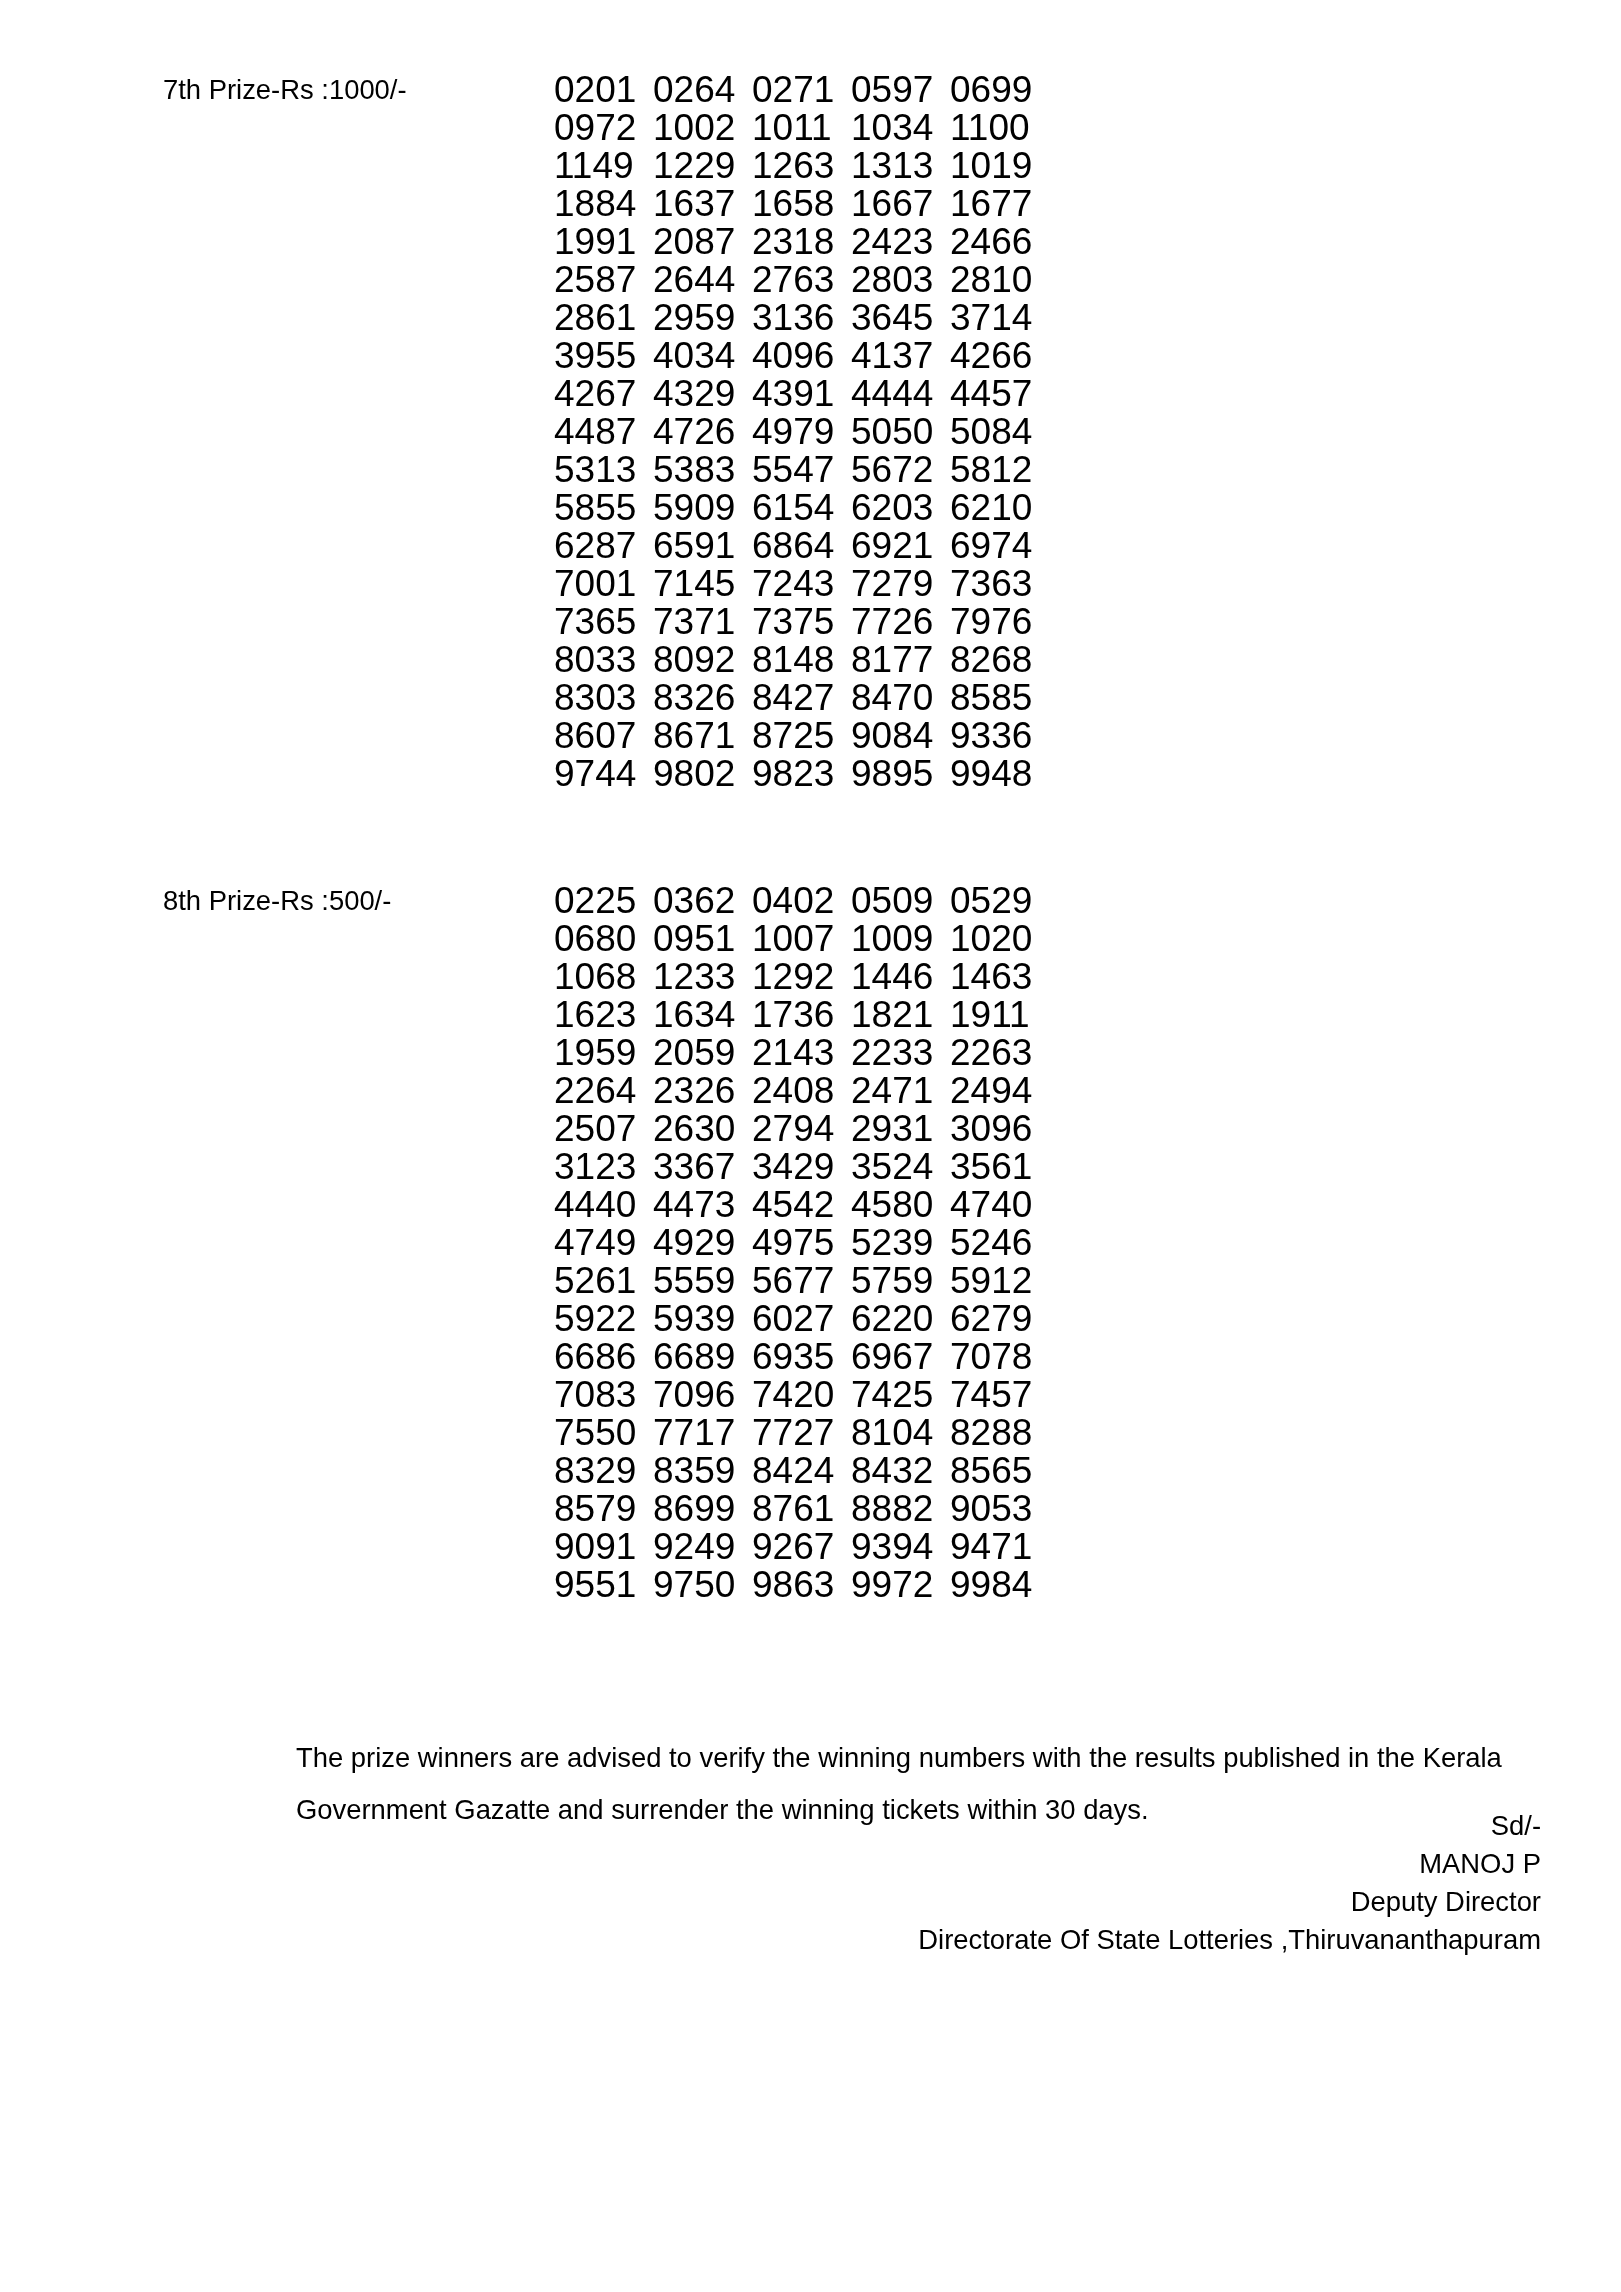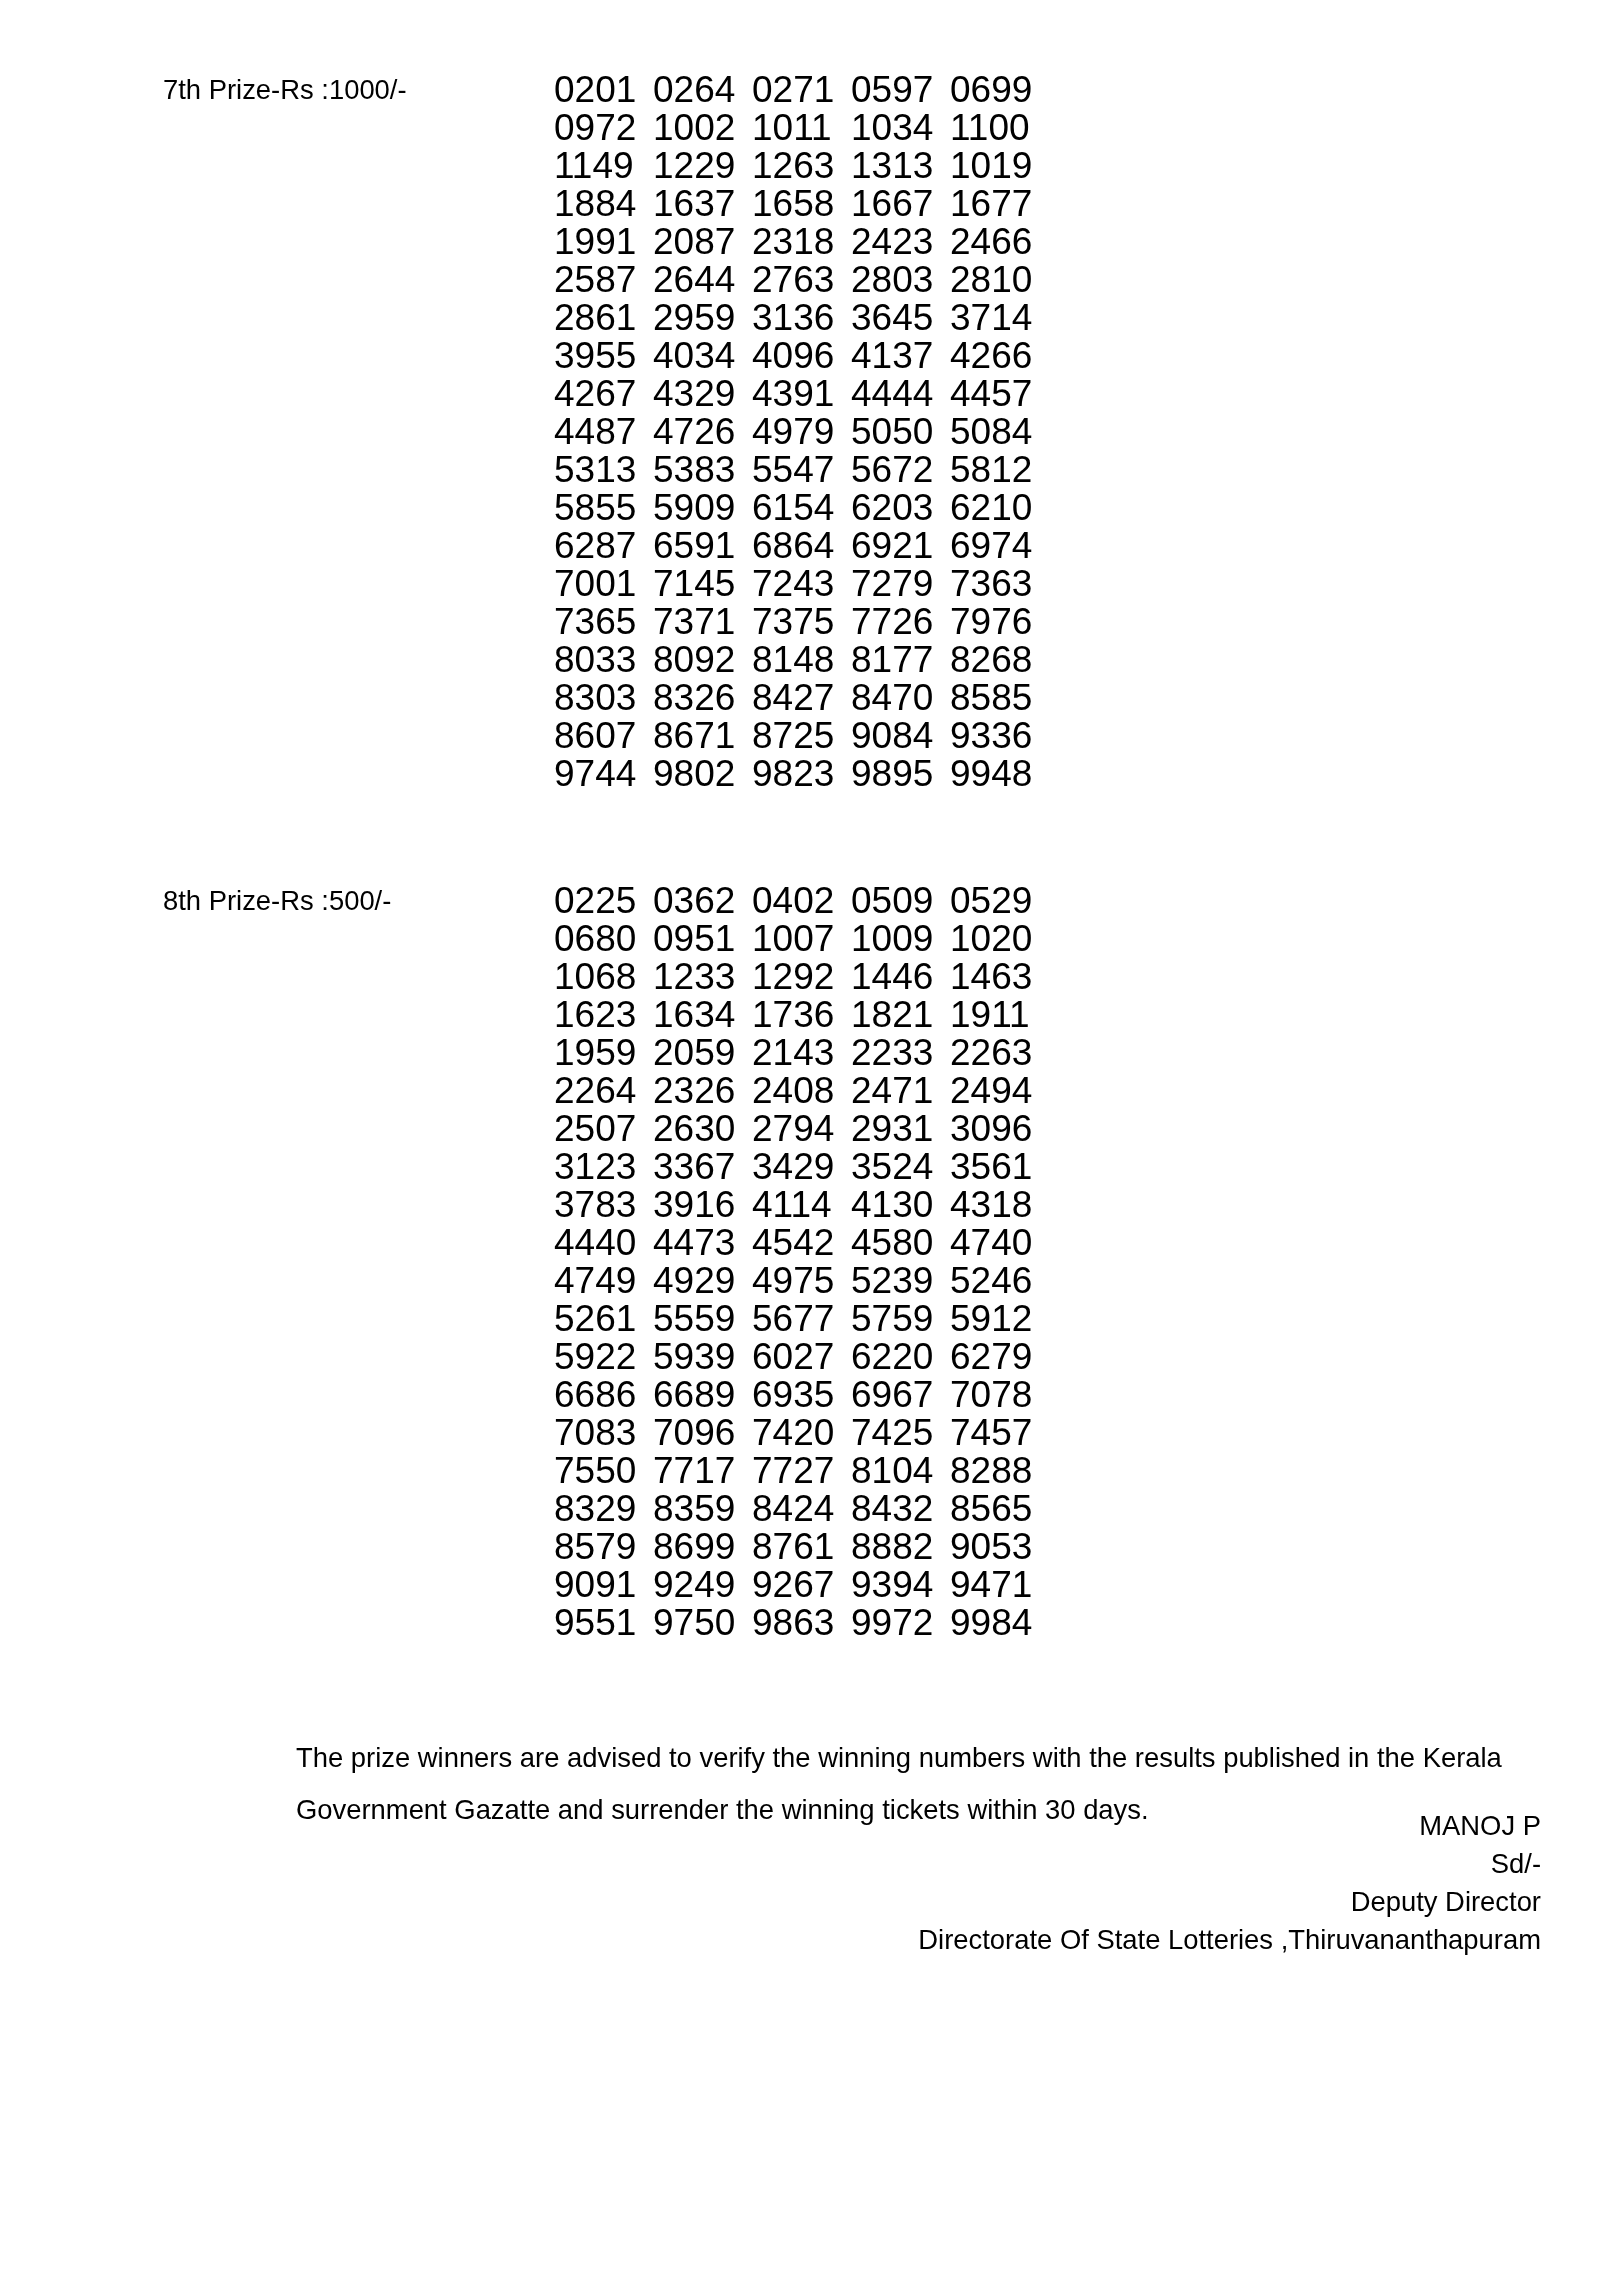--- a/index.html
+++ b/index.html
@@ -255,27 +255,20 @@
         <span class="num-cell">3096</span>
       </div>
       <div class="num-row">
         <span class="num-cell">3123</span>
         <span class="num-cell">3367</span>
         <span class="num-cell">3429</span>
         <span class="num-cell">3524</span>
         <span class="num-cell">3561</span>
       </div>
       <div class="num-row">
-        <span class="num-cell">3783</span>
-        <span class="num-cell">3916</span>
-        <span class="num-cell">4114</span>
-        <span class="num-cell">4130</span>
-        <span class="num-cell">4318</span>
-      </div>
-      <div class="num-row">
         <span class="num-cell">4440</span>
         <span class="num-cell">4473</span>
         <span class="num-cell">4542</span>
         <span class="num-cell">4580</span>
         <span class="num-cell">4740</span>
       </div>
       <div class="num-row">
         <span class="num-cell">4749</span>
         <span class="num-cell">4929</span>
         <span class="num-cell">4975</span>
@@ -346,22 +339,22 @@
         <span class="num-cell">9984</span>
       </div>
     </div>
 
   <div class="notice">
     <div class="notice-line">The prize winners are advised to verify the winning numbers with the results published in the Kerala</div>
     <div class="notice-line">Government Gazatte and surrender the winning tickets within 30 days.</div>
   </div>
 
   <div class="signature">
+    <div class="sig-line">Sd/-</div>
     <div class="sig-line">MANOJ P</div>
-    <div class="sig-line">Sd/-</div>
     <div class="sig-line">Deputy Director</div>
     <div class="sig-line">Directorate Of State Lotteries ,Thiruvananthapuram</div>
   </div>
 
   <div class="footer-item footer-date">15/11/2020</div>
   <div class="footer-item footer-support">IT Support : NIC Kerala</div>
   <div class="footer-item footer-page">Page 2</div>
 
 </div>
 

